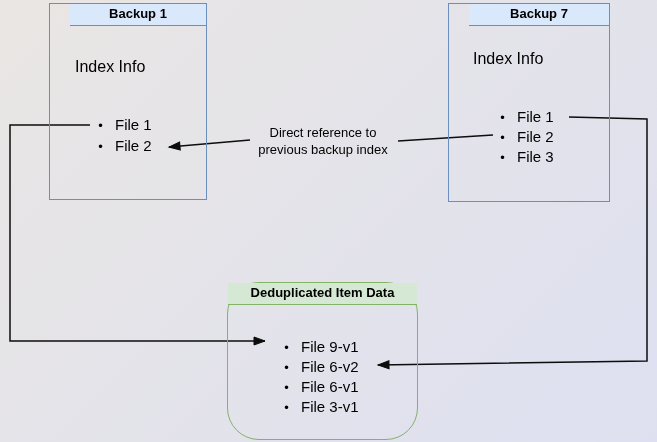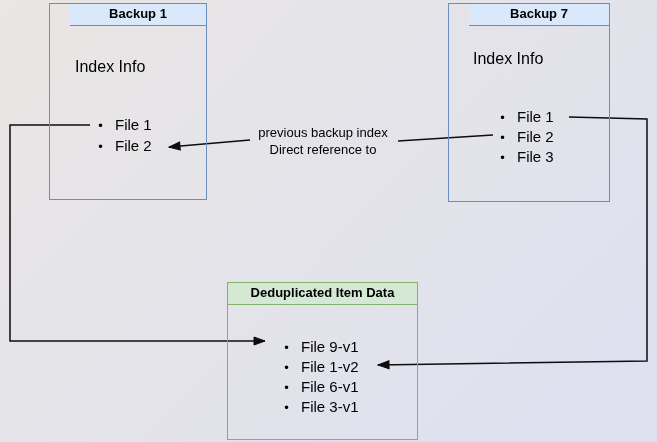--- a/index.html
+++ b/index.html
@@ -20,21 +20,21 @@
     width: 657px; height: 442px;
     pointer-events: none;
   }
   .node {
     position: absolute;
     border: 1px solid;
     box-sizing: border-box;
     background: transparent;
   }
   .node.blue  { border-color: var(--blue-stroke); padding-left: 20px; }
-  .node.green { border-color: var(--green-stroke); }
+  .node.green { border-color: var(--green-stroke); border-radius: 32px; }
   .node-header {
     box-sizing: border-box;
     width: 100%;
     text-align: center;
     font-weight: bold;
     font-size: 13px;
     line-height: 14px;
     padding: 3px 0 4px 0;
     border-bottom: 1px solid;
   }
@@ -123,31 +123,31 @@
 
   <div class="node green" style="left:227px; top:282px; width:191px; height:158px;">
     <div class="node-header">Deduplicated Item Data</div>
     <div class="file-list lh19" style="left:52px; top:54px;">
       <div class="file-row">
         <span class="bullet">•</span>
         <span>File 9-v1</span>
       </div>
       <div class="file-row">
         <span class="bullet">•</span>
-        <span>File 1-v2</span>
+        <span>File 6-v2</span>
       </div>
       <div class="file-row">
         <span class="bullet">•</span>
         <span>File 6-v1</span>
       </div>
       <div class="file-row">
         <span class="bullet">•</span>
         <span>File 3-v1</span>
       </div>
     </div>
   </div>
 
   <div class="annotation">
+    <div>Direct reference to</div>
     <div>previous backup index</div>
-    <div>Direct reference to</div>
   </div>
 
 </div>
 
 </body></html>

